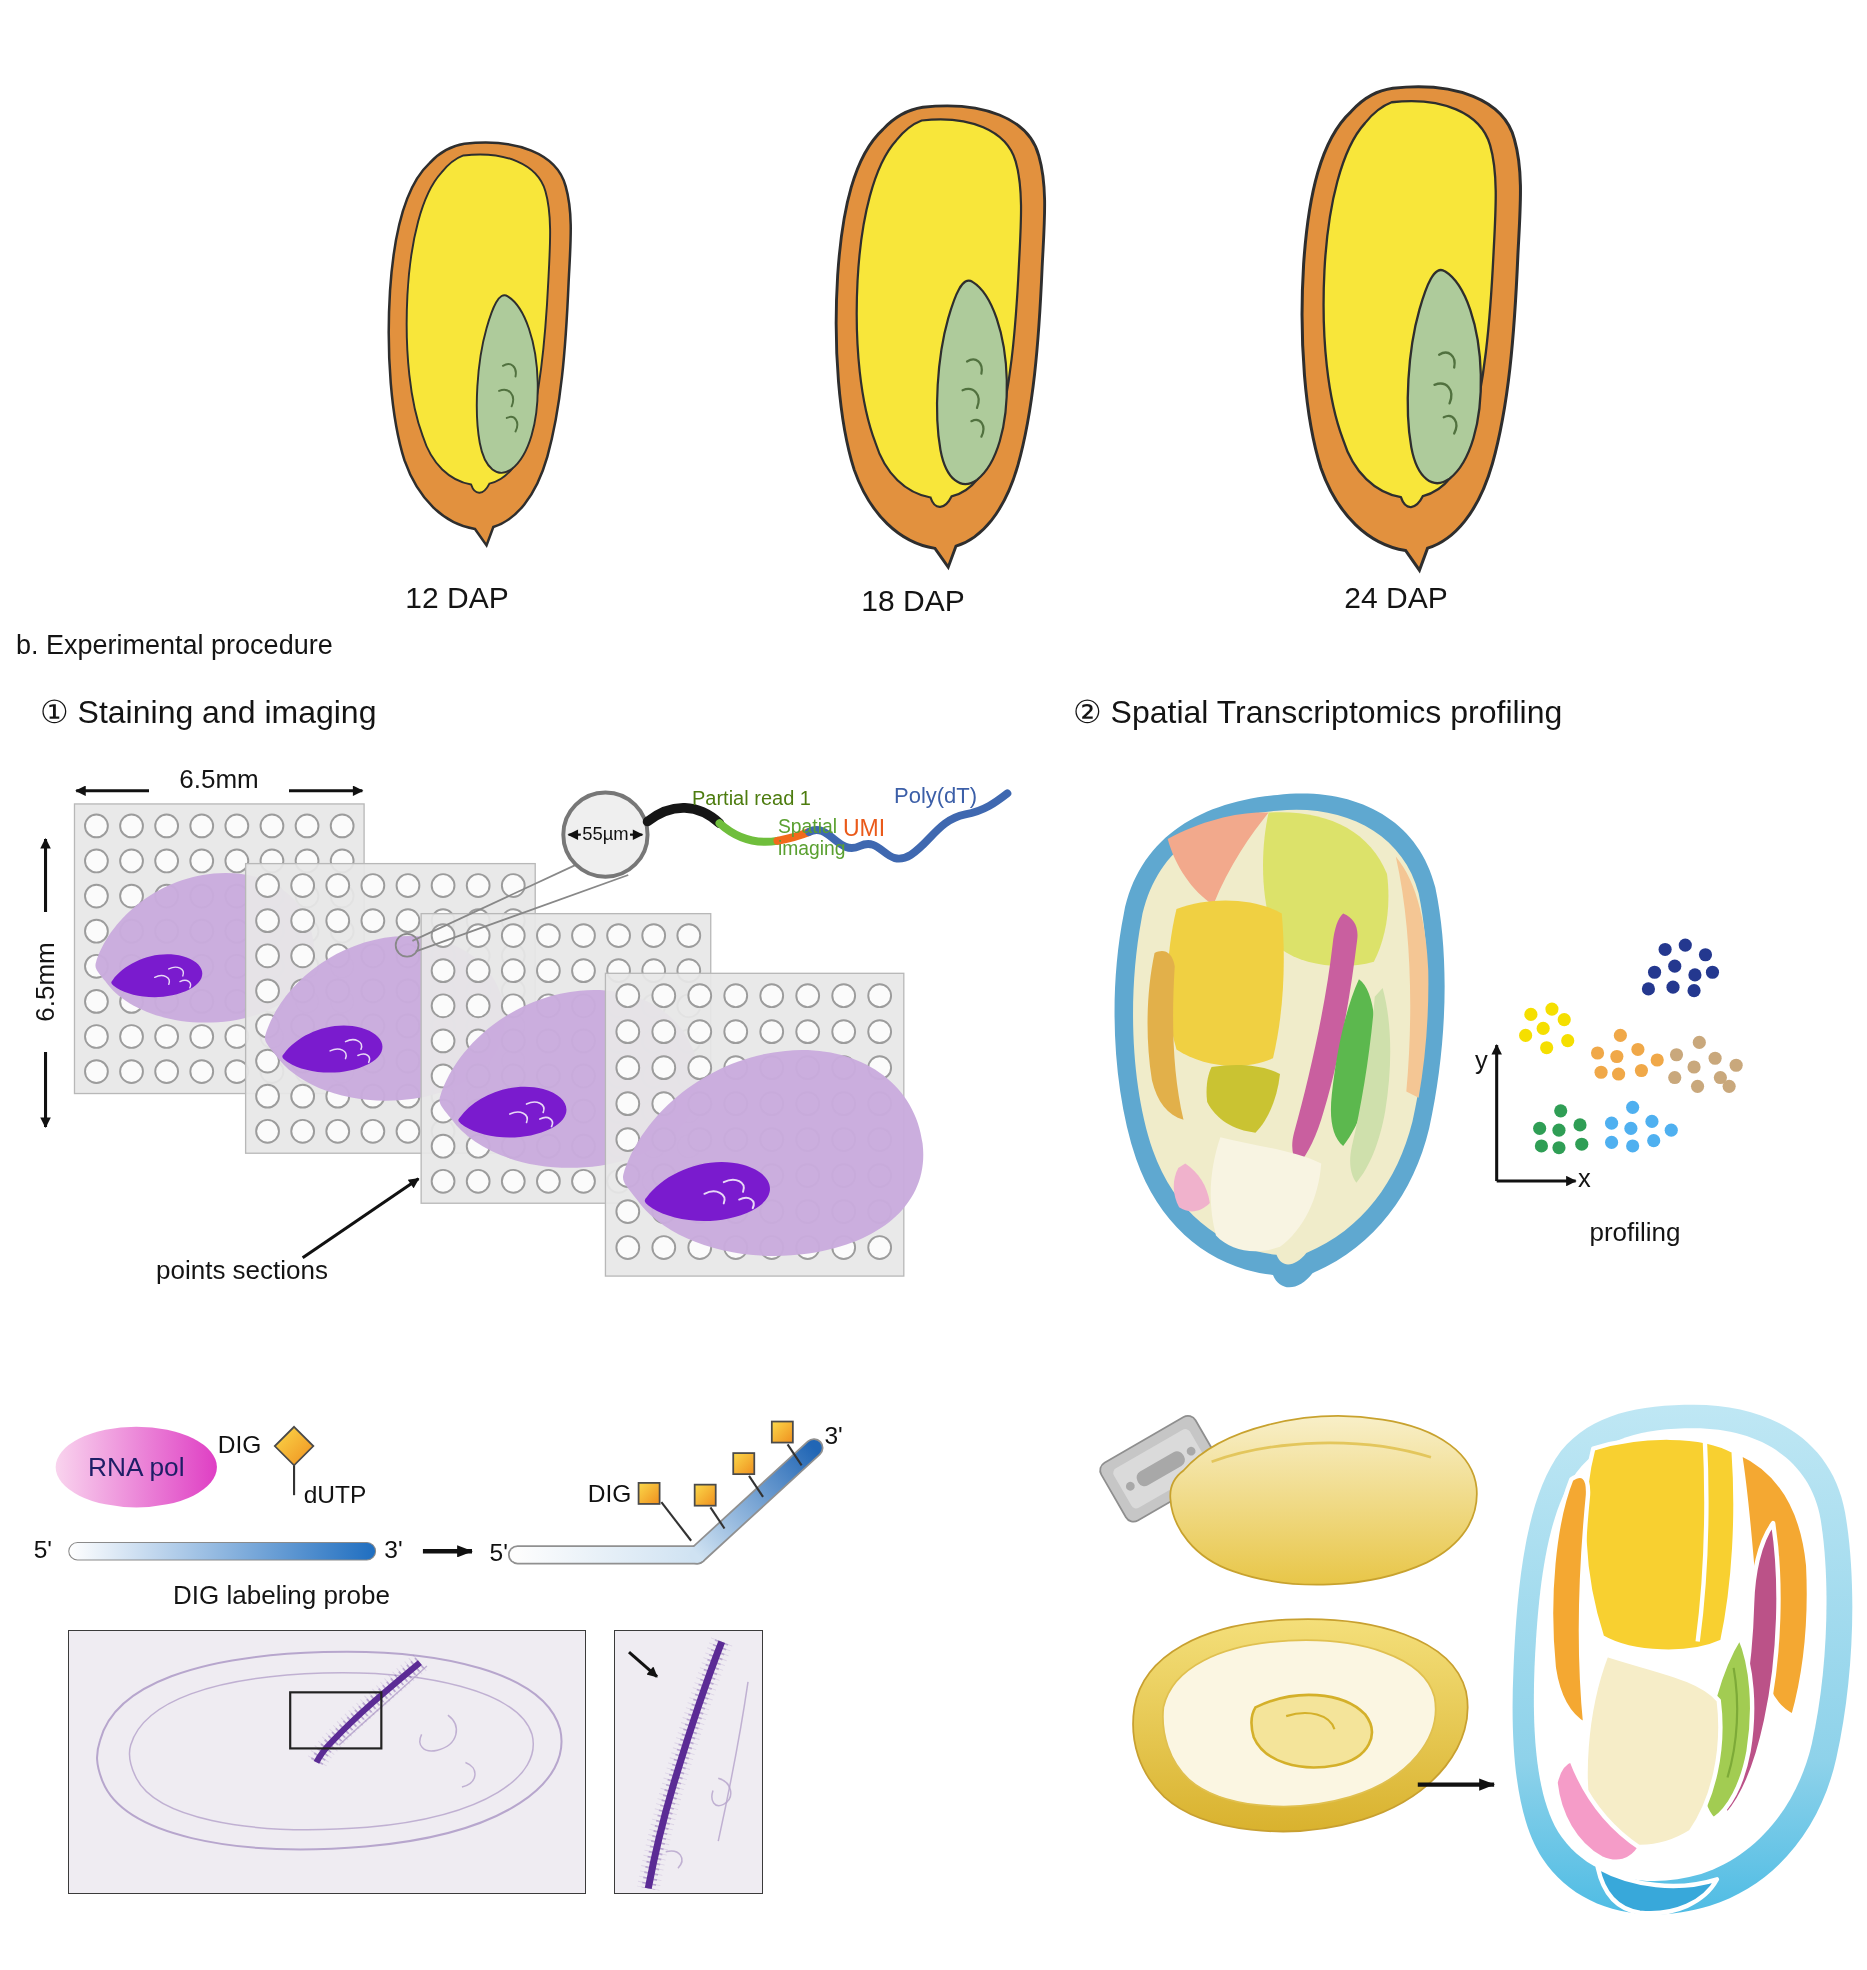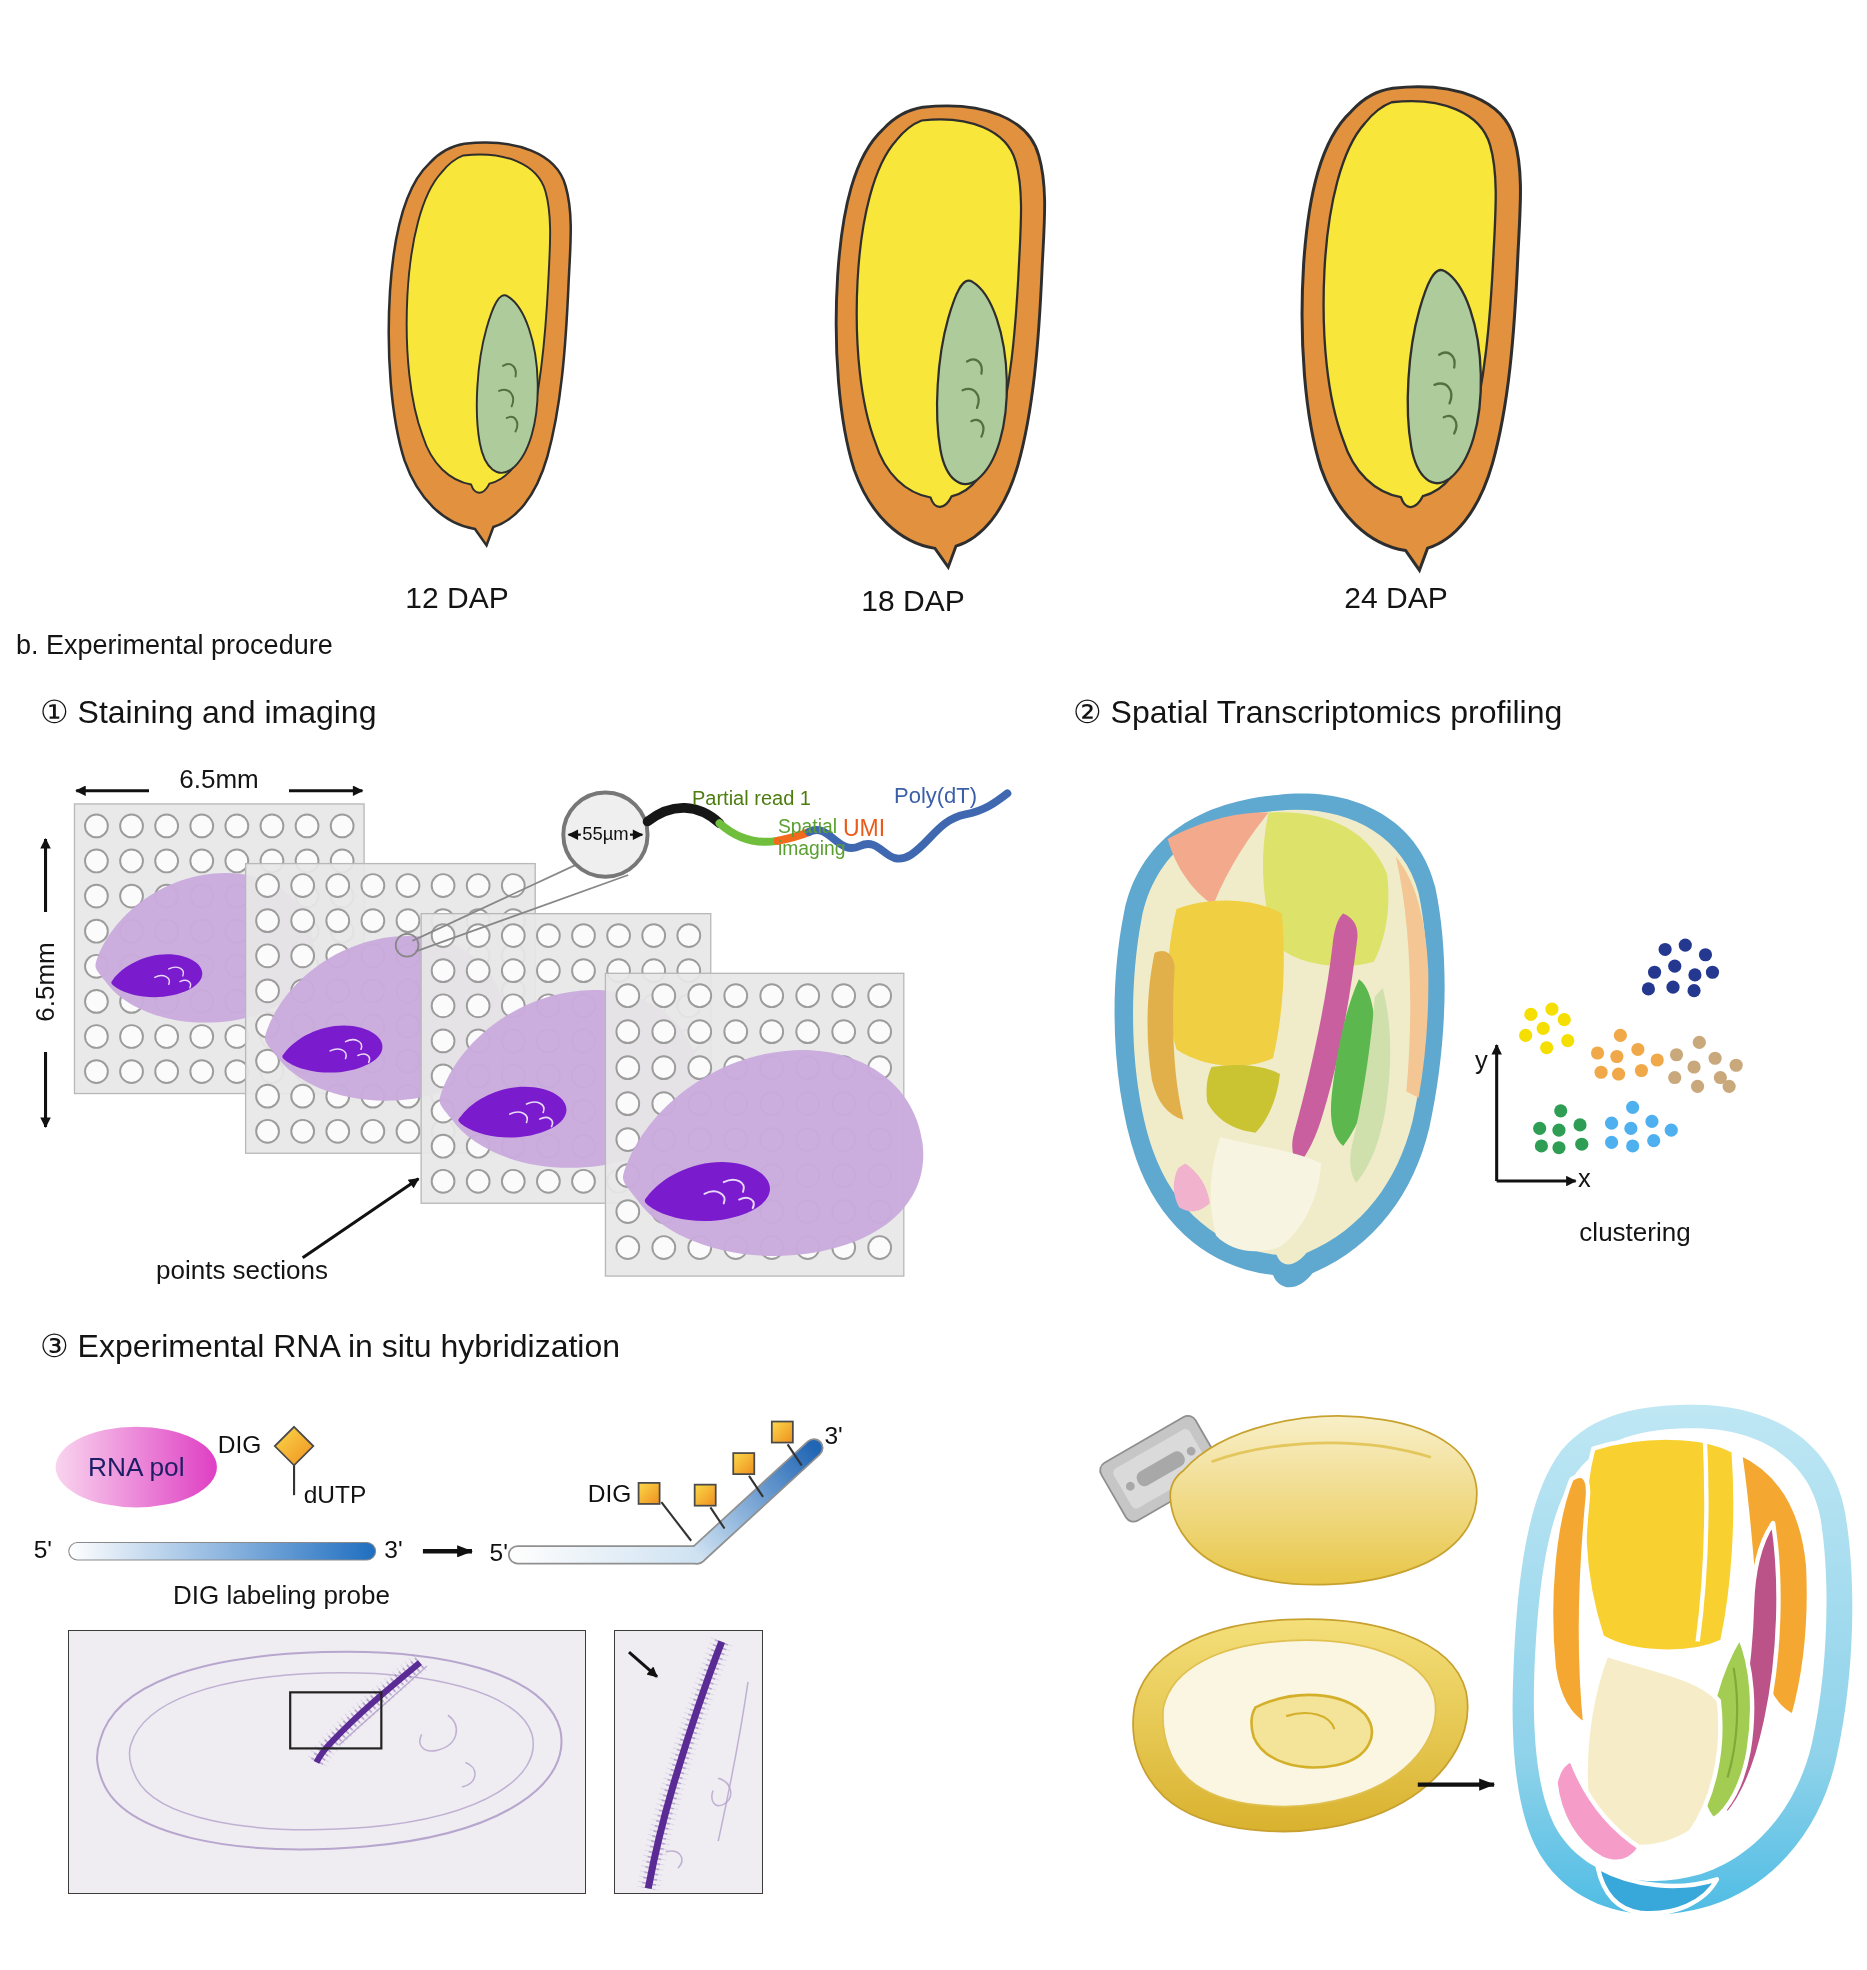--- a/index.html
+++ b/index.html
@@ -66,21 +66,20 @@
     <use href="#kernel-proto" transform="translate(1418,40) scale(1.32)"></use>
   </svg>
 
   <div class="lbl ctr" style="left:369px;top:581px;width:176px;font-size:30px">12 DAP</div>
   <div class="lbl ctr" style="left:825px;top:584px;width:176px;font-size:30px">18 DAP</div>
   <div class="lbl ctr" style="left:1308px;top:581px;width:176px;font-size:30px">24 DAP</div>
 
   <div class="lbl" style="left:16px;top:630px;font-size:27px">b. Experimental procedure</div>
   <div class="lbl" style="left:40px;top:693px;font-size:32px">① Staining and imaging</div>
   <div class="lbl" style="left:1073px;top:693px;font-size:32px">② Spatial Transcriptomics profiling</div>
-  <div class="lbl" style="left:40px;top:1327px;font-size:32px">③ Experimental RNA in situ hybridization</div>
 
   <svg class="panel" style="left:35px;top:751px" width="1018" height="571" viewBox="0 0 1160 650">
     <defs>
       <marker id="m1" markerUnits="userSpaceOnUse" markerWidth="14" markerHeight="12" viewBox="0 0 10 10" refX="9" refY="5" orient="auto-start-reverse">
         <path d="M0 0 L10 5 L0 10 Z" fill="#111"></path>
       </marker>
       <g id="tissue-proto">
         <path class="t-body" d="M14 152 C32 92 98 32 182 24 C256 17 316 56 324 120 C331 178 286 222 206 234 C126 245 56 218 28 178 C18 165 12 160 14 152 Z"></path>
         <path class="t-embryo" d="M38 176 C57 150 100 132 138 142 C170 151 176 174 148 189 C112 207 66 201 44 187 C37 182 34 180 38 176 Z"></path>
         <path class="t-curl" d="M118 160 C130 154 142 160 138 170"></path>
@@ -477,21 +476,21 @@
           <circle cx="654" cy="444" r="7.5" fill="#4FB0F0"></circle>
           <circle cx="630" cy="450" r="7.5" fill="#4FB0F0"></circle>
           <circle cx="606" cy="446" r="7.5" fill="#4FB0F0"></circle>
           <circle cx="674" cy="432" r="7.5" fill="#4FB0F0"></circle>
         </g>
     </g>
   </svg>
 
   <div class="lbl" style="left:1475px;top:1046px;font-size:25.5px">y</div>
   <div class="lbl" style="left:1578px;top:1164px;font-size:25.5px">x</div>
-  <div class="lbl ctr" style="left:1547px;top:1217px;width:176px;font-size:26px">clustering</div>
+  <div class="lbl ctr" style="left:1547px;top:1217px;width:176px;font-size:26px">profiling</div>
 
   <svg class="panel" style="left:26px;top:1404px" width="878" height="206" viewBox="0 0 1000 235">
     <defs>
       <marker id="m3" markerUnits="userSpaceOnUse" markerWidth="18" markerHeight="14" viewBox="0 0 18 14" refX="17" refY="7" orient="auto">
         <path d="M0 0 L18 7 L0 14 Z" fill="#111"></path>
       </marker>
       <linearGradient id="gradPink" x1="0" y1="0" x2="1" y2="0">
         <stop offset="0" stop-color="#f9d4ee"></stop>
           <stop offset="1" stop-color="#df3fc4"></stop>
       </linearGradient>

